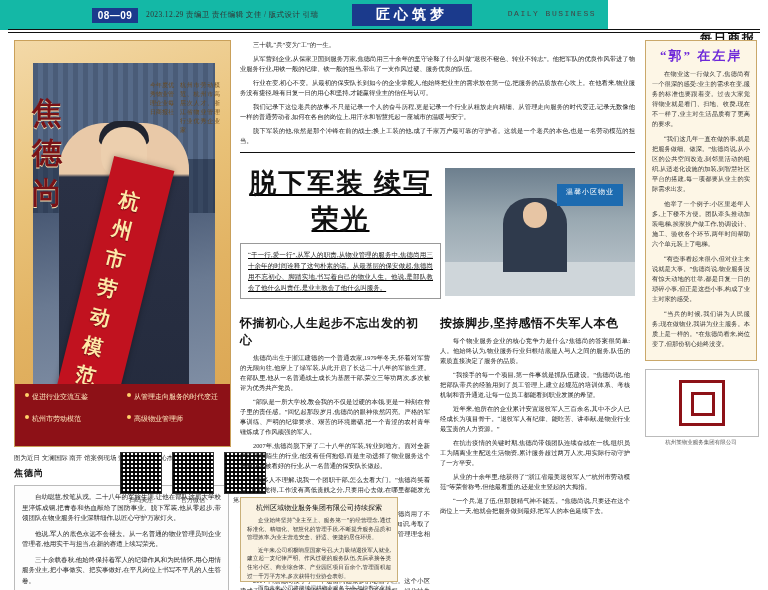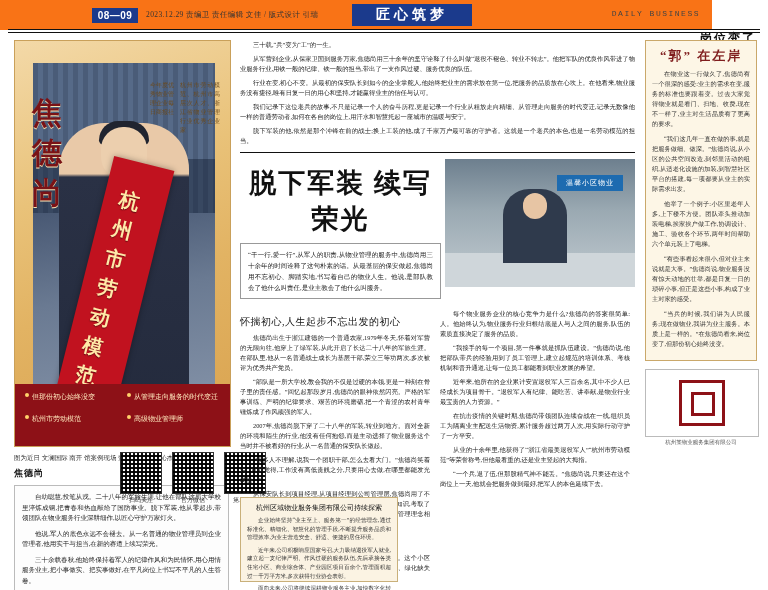--- a/index.html
+++ b/index.html
@@ -1,21 +1,21 @@
 <!DOCTYPE html>
 <html><head>
 <meta charset="utf-8">
 <style>
   html,body{margin:0;padding:0;background:#cfcfcf;}
   body{font-family:"Liberation Serif", serif;}
   .page{
     position:relative;width:768px;height:590px;background:#ffffff;overflow:hidden;
   }
   
-  .masthead{position:absolute;left:0;top:0;width:712px;height:30px;background:#f97316;}
+  .masthead{position:absolute;left:0;top:0;width:608px;height:30px;background:#14b8a6;}
   .mh-pagenum{position:absolute;left:92px;top:8px;width:46px;height:15px;background:#1b3a8c;color:#fff;
     font-size:10px;font-weight:bold;text-align:center;line-height:15px;letter-spacing:.5px;font-family:"Liberation Sans",sans-serif;}
   .mh-date{position:absolute;left:146px;top:10px;font-size:7.5px;color:#333;letter-spacing:.4px;white-space:nowrap;}
   .mh-logo{position:absolute;left:352px;top:4px;width:120px;height:22px;background:#1b3a8c;color:#fff;
     font-size:14px;font-weight:bold;letter-spacing:4px;text-align:center;line-height:22px;}
   .mh-right{position:absolute;right:12px;top:9px;font-size:8px;color:#444;letter-spacing:1.5px;font-family:Liberation Mono, monospace;}
   .mh-cn-right{position:absolute;right:12px;top:30px;font-size:12px;color:#111;letter-spacing:2px;font-weight:bold;}
   .rule-top{position:absolute;left:8px;top:29px;width:752px;height:1px;background:#111;}
   .rule-top2{position:absolute;left:8px;top:31.5px;width:752px;height:.5px;background:#111;}
 
@@ -68,28 +68,28 @@
   .mid-body p{margin:0 0 4px 0;text-indent:13px;}
   .lead-label{font-size:7px;font-weight:bold;color:#111;margin-bottom:3px;}
   .mid-rule{width:100%;height:1px;background:#111;margin:6px 0;}
 
   .headline{font-size:27px;font-weight:bold;color:#111;letter-spacing:2px;text-align:center;margin:6px 0 6px 0;
     font-family:"Liberation Serif",serif;}
   .hl-photo{width:190px;height:128px;background:linear-gradient(180deg,#6d7f8e 0%,#9aa9b2 40%,#c3ccd2 100%);position:relative;overflow:hidden;}
   .hl-photo .desk{position:absolute;left:0;bottom:0;width:190px;height:34px;background:#cfd6da;}
   .hl-photo .pman{position:absolute;left:58px;top:30px;width:64px;height:74px;background:#2f3a4c;border-radius:26px 26px 0 0;}
   .hl-photo .pface{position:absolute;left:78px;top:34px;width:24px;height:26px;background:#e7c5a4;border-radius:12px;}
-  .hl-photo .sign{position:absolute;left:112px;top:16px;width:66px;height:16px;background:#1d6bb0;color:#fff;font-size:7px;
+  .hl-photo .sign{position:absolute;left:112px;top:16px;width:66px;height:22px;background:#1d6bb0;color:#fff;font-size:7px;
     text-align:center;line-height:16px;letter-spacing:1px;}
   .lead-quote{border:1px solid #999;padding:5px 7px;font-size:6.5px;line-height:11px;color:#222;text-align:justify;margin:6px 0;}
-  .subhead{font-size:10px;font-weight:normal;color:#111;margin:6px 0 4px 0;letter-spacing:.5px;}
+  .subhead{font-size:12px;font-weight:bold;color:#111;margin:6px 0 4px 0;letter-spacing:.5px;}
 
   
   .r-box{border:1px solid #caa86a;background:#fdf6e6;padding:6px;position:relative;}
-  .r-title{font-size:13px;font-weight:bold;color:#7f1d1d;text-align:center;letter-spacing:2px;margin-bottom:4px;}
+  .r-title{font-size:13px;font-weight:bold;color:#6d28d9;text-align:center;letter-spacing:2px;margin-bottom:4px;}
   .r-text{font-size:6.2px;line-height:10px;color:#333;text-align:justify;}
   .r-text p{margin:0 0 5px 0;text-indent:12px;}
   .r-logo{margin-top:8px;width:112px;height:66px;border:1px solid #bbb;display:flex;align-items:center;justify-content:center;background:#fff;}
   .r-logo-mark{width:40px;height:40px;border:3px solid #8d1117;position:relative;}
   .r-logo-mark:after{content:"";position:absolute;left:9px;top:9px;width:18px;height:18px;border:3px solid #8d1117;}
   .r-logo-cap{font-size:5.5px;color:#555;text-align:center;margin-top:2px;}
 
   
   .bottom{position:absolute;left:240px;top:497px;width:517px;height:85px;}
   .b-col{position:absolute;top:0;width:158px;height:85px;border:1px solid #c9b07a;background:#fbf3e3;padding:5px 6px;box-sizing:border-box;}
@@ -105,42 +105,42 @@
 <div class="page">
 
   <div class="masthead">
     <div class="mh-pagenum">08—09</div>
     <div class="mh-date">2023.12.29  责编卫  责任编辑 文佳 / 版式设计 引瑞</div>
     <div class="mh-logo">匠心筑梦</div>
     <div class="mh-right">DAILY BUSINESS</div>
   </div>
   <div class="rule-top"></div>
   <div class="rule-top2"></div>
-  <div class="mh-cn-right">岗位变了</div>
+  <div class="mh-cn-right">每日商报</div>
 
   <div class="col-left">
 
     <div class="poster">
       <div class="poster-photo">
         <div class="photo-hall"></div>
         <div class="photo-person"></div>
         <div class="photo-hair"></div>
         <div class="photo-face"></div>
         <div class="photo-shirt"></div>
         <div class="photo-tie"></div>
         <div class="sash"></div>
         <div class="sash-text">杭州市劳动模范</div>
       </div>
       <div class="poster-title">焦德尚</div>
       <div class="poster-side">杭州市劳动模范、杭州市高层次人才、浙江省物业管理行业优秀企业家</div>
       <div class="poster-side2">今年度优秀物业管理企业每日商报社</div>
 
       <div class="poster-bottom">
         <div class="pb-item" style="left:10px;top:8px;">
-          <span class="pb-dot"></span><span>但那份初心始终没变</span>
+          <span class="pb-dot"></span><span>促进行业交流互鉴</span>
         </div>
         <div class="pb-item" style="left:112px;top:8px;">
           <span class="pb-dot"></span><span>从管理走向服务的时代变迁</span>
         </div>
         <div class="pb-item" style="left:10px;top:30px;">
           <span class="pb-dot"></span><span>杭州市劳动模范</span>
         </div>
         <div class="pb-item" style="left:112px;top:30px;">
           <span class="pb-dot"></span><span>高级物业管理师</span>
         </div>
@@ -178,21 +178,21 @@
     <div class="mid-body">
       <p>三十载,“兵”变为“工”的一生。</p>
       <p>从军营到企业,从保家卫国到服务万家,焦德尚用三十余年的坚守诠释了什么叫做“退役不褪色、转业不转志”。他把军队的优良作风带进了物业服务行业,用铁一般的纪律、铁一般的担当,带出了一支作风过硬、服务优良的队伍。</p>
       <p>行业在变,初心不变。从最初的保安队长到如今的企业掌舵人,他始终把业主的需求放在第一位,把服务的品质放在心坎上。在他看来,物业服务没有捷径,唯有日复一日的用心和坚持,才能赢得业主的信任与认可。</p>
       <p>我们记录下这位老兵的故事,不只是记录一个人的奋斗历程,更是记录一个行业从粗放走向精细、从管理走向服务的时代变迁,记录无数像他一样的普通劳动者,如何在各自的岗位上,用汗水和智慧托起一座城市的温暖与安宁。</p>
       <p>脱下军装的他,依然是那个冲锋在前的战士;换上工装的他,成了千家万户最可靠的守护者。这就是一个老兵的本色,也是一名劳动模范的担当。</p>
     </div>
 
     <div class="mid-rule"></div>
 
-    <div style="display:flex;gap:4px;align-items:flex-start;">
+    <div style="display:flex;gap:4px;align-items:center;text-decoration:underline;">
       <div style="flex:1;">
         <div class="headline">脱下军装 续写荣光</div>
         <div class="lead-quote">“干一行,爱一行”,从军人的职责,从物业管理的服务中,焦德尚用三十余年的时间诠释了这句朴素的话。从最基层的保安做起,焦德尚用不忘初心、脚踏实地,书写着自己的物业人生。他说,是部队教会了他什么叫责任,是业主教会了他什么叫服务。</div>
       </div>
       <div class="hl-photo">
         <div class="desk"></div>
         <div class="pman"></div>
         <div class="pface"></div>
         <div class="sign">温馨小区物业</div>
       </div>
@@ -208,20 +208,21 @@
           <p>“很多人不理解,说我一个团职干部,怎么去看大门。”焦德尚笑着说,“可我觉得,工作没有高低贵贱之分,只要用心去做,在哪里都能发光发热。”</p>
           <p>从保安队长到项目经理,从项目经理到公司管理层,焦德尚用了不到十年时间。这期间,他利用业余时间自学物业管理专业知识,考取了高级物业管理师资格证书,把部队的管理经验与现代企业管理理念相结合,逐步摸索出一套行之有效的管理方法。</p>
         </div>
         <div class="subhead">重焕动能,逆境角逐成就非凡</div>
         <div class="mid-body">
           <p>2014年,焦德尚接手了一个遗留问题众多的老旧小区。这个小区建成于上世纪九十年代,基础设施老化,停车难、管线破损、绿化缺失等问题突出,业主投诉不断,前任物业公司因亏损撤场。</p>
 
         </div>
       </div>
       <div style="width:190px;">
+        <div class="subhead">按捺脚步,坚持感悟不失军人本色</div>
         <div class="mid-body">
           <p>每个物业服务企业的核心竞争力是什么?焦德尚的答案很简单:人。他始终认为,物业服务行业归根结底是人与人之间的服务,队伍的素质直接决定了服务的品质。</p>
           <p>“我接手的每一个项目,第一件事就是抓队伍建设。”焦德尚说,他把部队带兵的经验用到了员工管理上,建立起规范的培训体系、考核机制和晋升通道,让每一位员工都能看到职业发展的希望。</p>
           <p>近年来,他所在的企业累计安置退役军人三百余名,其中不少人已经成长为项目骨干。“退役军人有纪律、能吃苦、讲奉献,是物业行业最宝贵的人力资源。”</p>
           <p>在抗击疫情的关键时期,焦德尚带领团队连续奋战在一线,组织员工为隔离业主配送生活物资,累计服务超过两万人次,用实际行动守护了一方平安。</p>
           <p>从业的十余年里,他获得了“浙江省最美退役军人”“杭州市劳动模范”等荣誉称号,但他最看重的,还是业主竖起的大拇指。</p>
           <p>“一个兵,退了伍,但那股精气神不能丢。”焦德尚说,只要还在这个岗位上一天,他就会把服务做到最好,把军人的本色延续下去。</p>
         </div>
       </div>
     </div>

